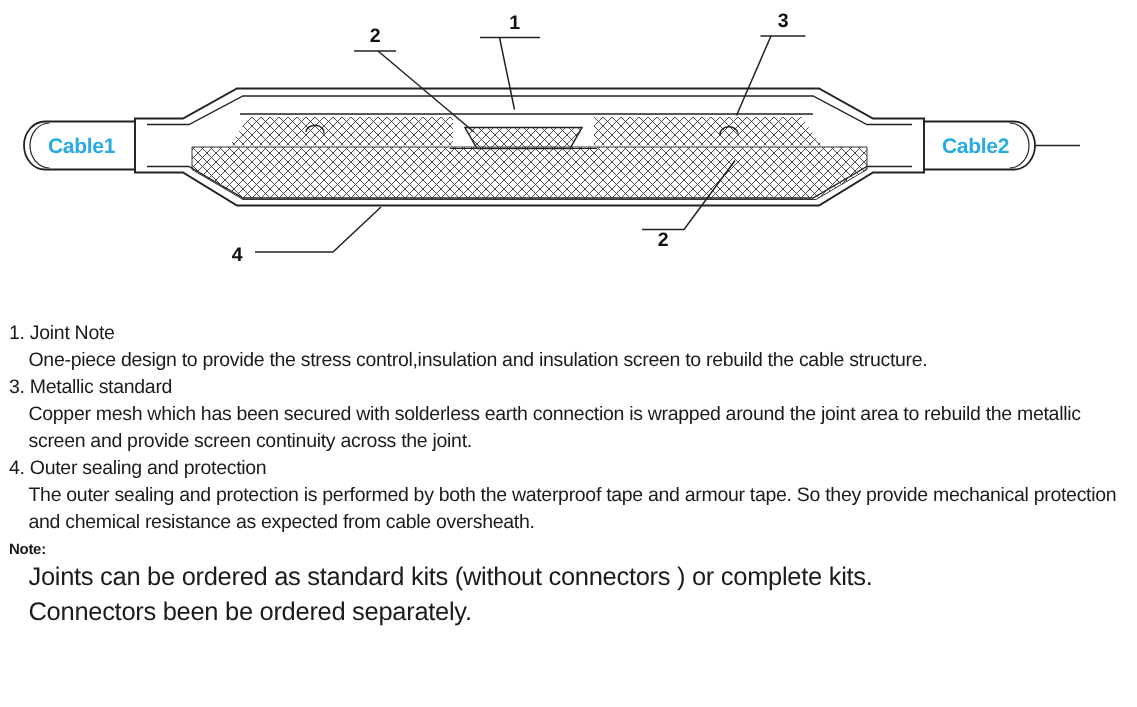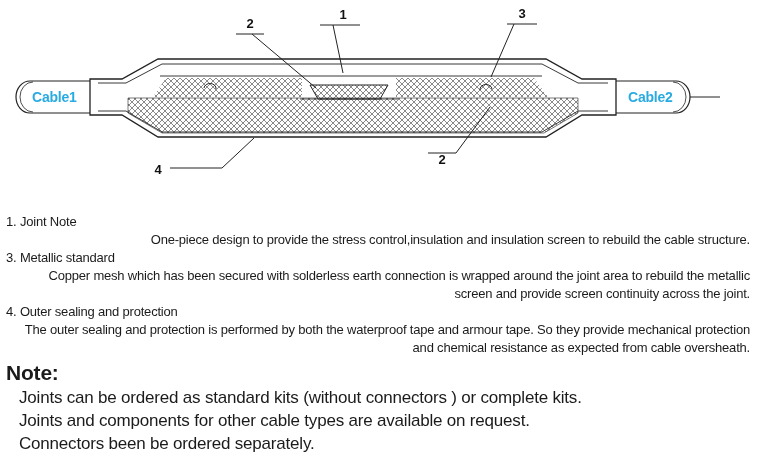--- a/index.html
+++ b/index.html
@@ -31,24 +31,24 @@
     font-family: "Liberation Sans", sans-serif;
     font-size: 14px;
     font-weight: bold;
   }
   .legend {
     padding: 8px 8px 0 6px;
     font-size: 13px;
     line-height: 1.38;
   }
   .legend-title { white-space: nowrap; }
-  .legend-desc { padding-left: 13px; text-align: right; }
+  .legend-desc { padding-left: 13px; }
   .note { padding: 2px 8px 0 6px; }
   .note-title {
-    font-size: 21px;
+    font-size: 10px;
     font-weight: bold;
     letter-spacing: -0.2px;
     margin: 2px 0 1px 0;
   }
   .note-line {
     font-size: 17px;
     line-height: 1.38;
     padding-left: 13px;
   }
 </style>
@@ -154,17 +154,16 @@
         <span>Outer sealing and protection</span>
       </div>
       <div class="legend-desc">The outer sealing and protection is performed by both the waterproof tape and armour tape. So they provide mechanical protection and chemical resistance as expected from cable oversheath.</div>
     </div>
 
   </div>
 
   <div class="note">
     <div class="note-title">Note:</div>
     <div class="note-line">Joints can be ordered as standard kits (without connectors ) or complete kits.</div>
-    <div class="note-line">Joints and components for other cable types are available on request.</div>
     <div class="note-line">Connectors been be ordered separately.</div>
   </div>
 
 </div>
 
 </body></html>

